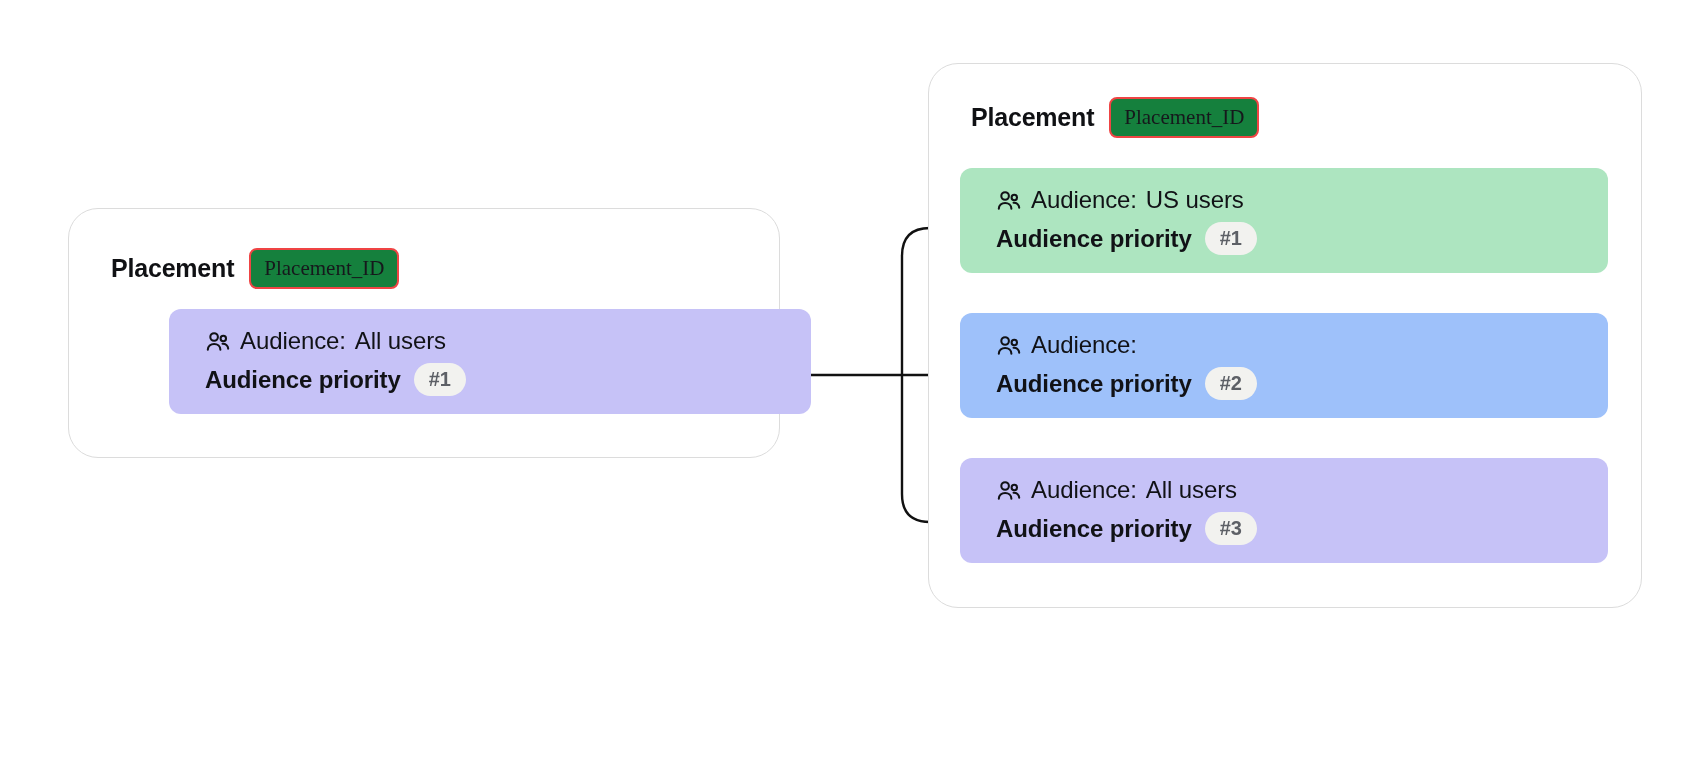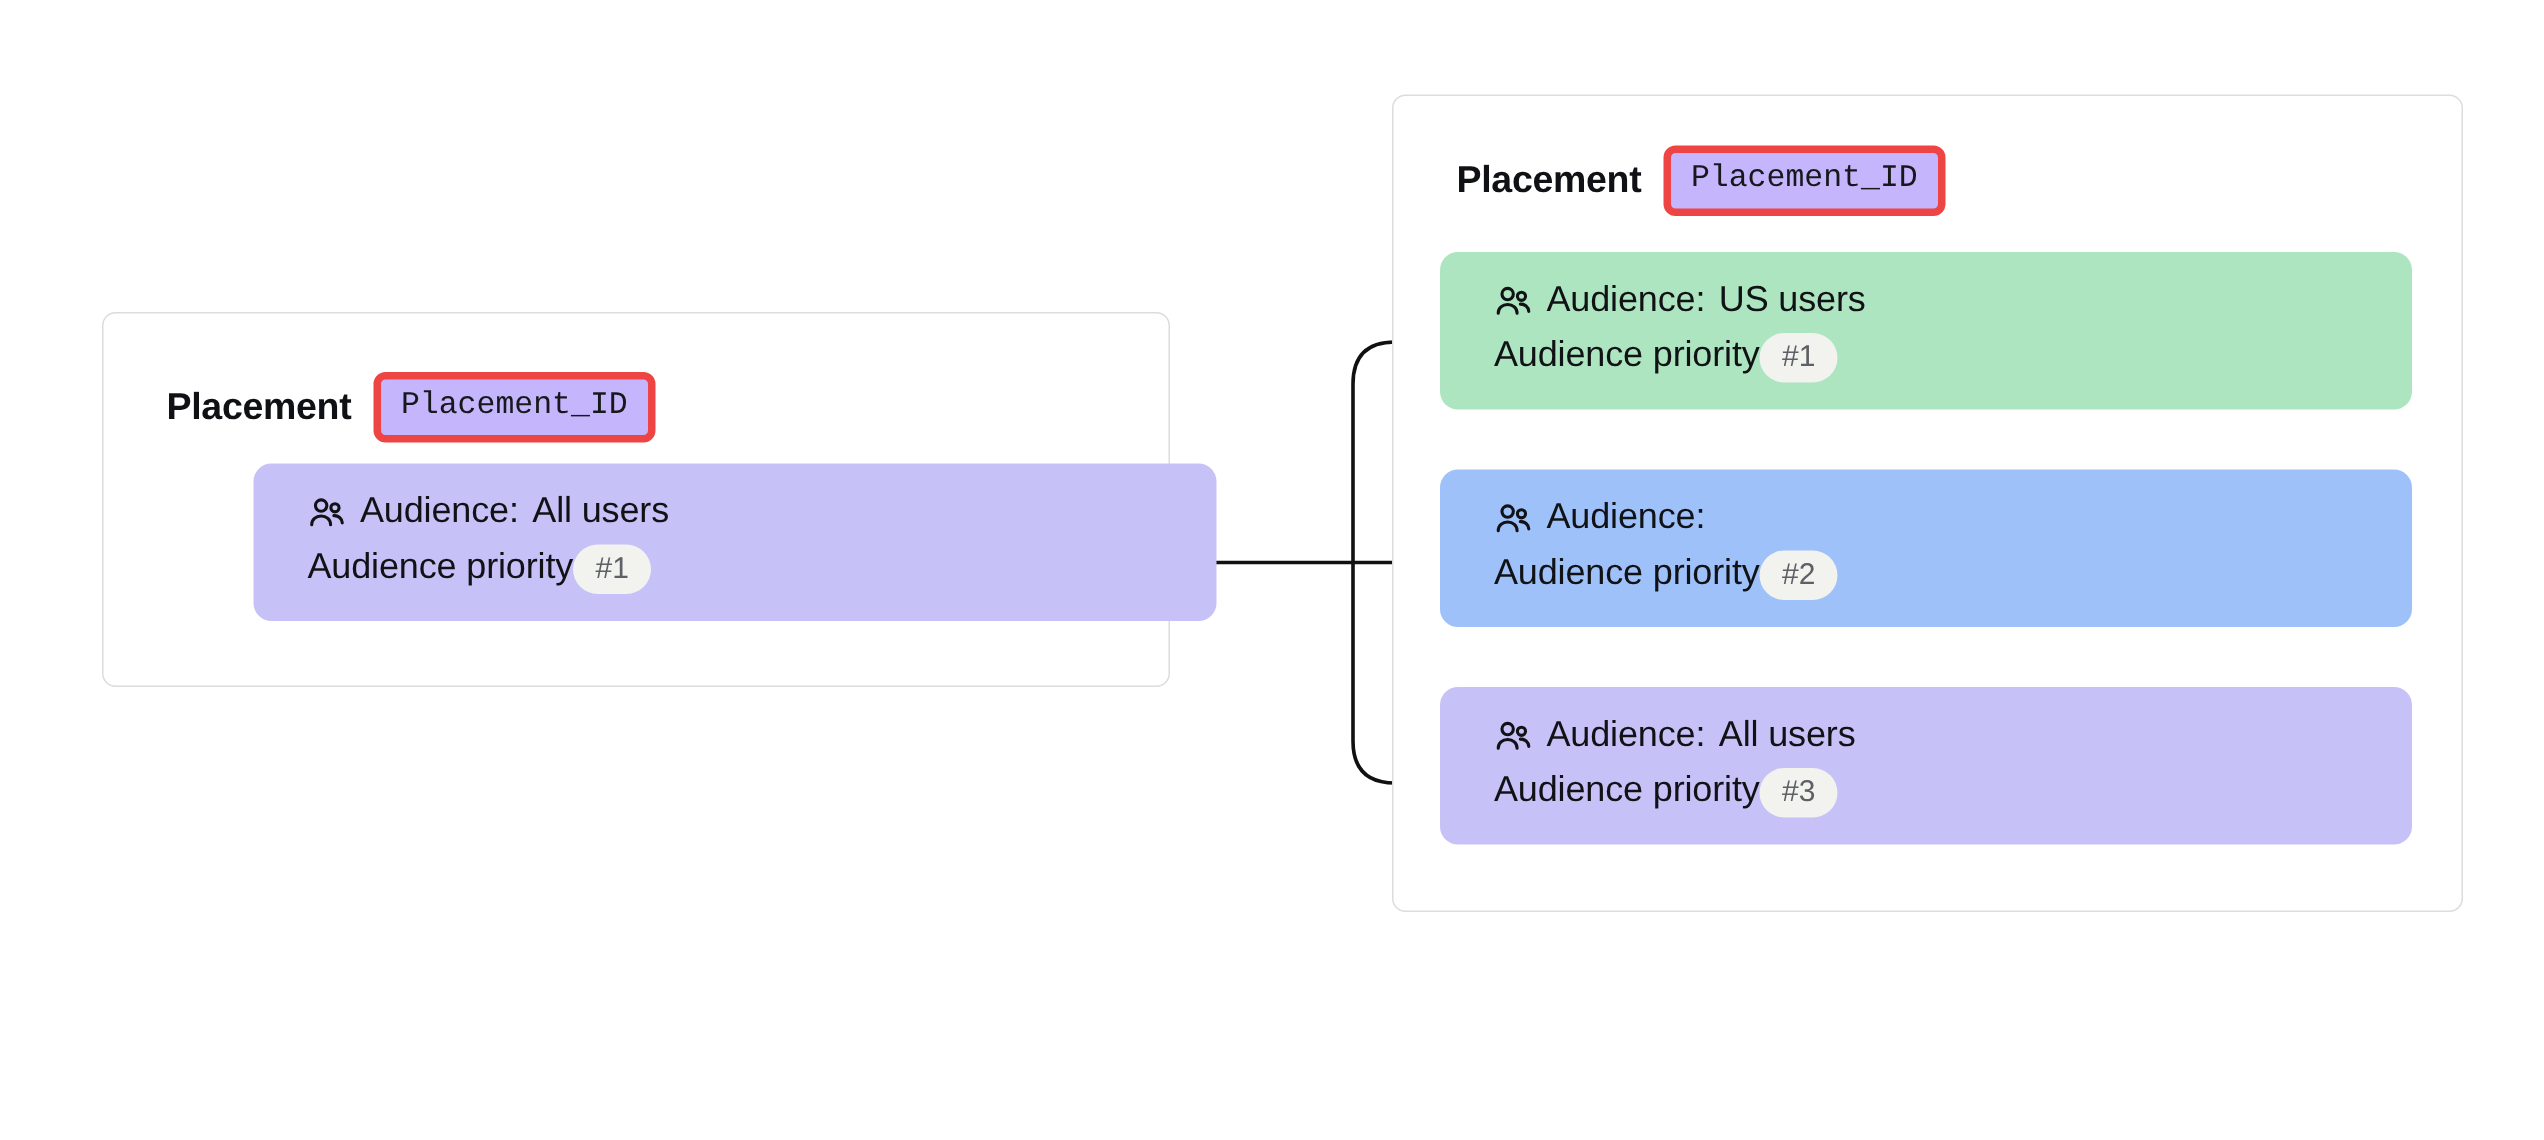--- a/index.html
+++ b/index.html
@@ -32,21 +32,21 @@
     letter-spacing: -0.3px;
     line-height: 1.2;
   }
 
   
   .placement-card {
     position: absolute;
     box-sizing: border-box;
     background: #ffffff;
     border: 1.5px solid #dcdcdc;
-    border-radius: 9px;
+    border-radius: 30px;
   }
   .card-left {
     left: 68px;
     top: 208px;
     width: 712px;
     height: 250px;
   }
   .card-right {
     left: 928px;
     top: 63px;
@@ -66,25 +66,25 @@
   .card-header-label {
     font-size: 25px;
     font-weight: 700;
     color: #101114;
     letter-spacing: -0.2px;
     white-space: nowrap;
   }
 
   .id-badge {
     box-sizing: border-box;
-    font-family: Liberation Mono, monospace;
+    font-family: Liberation Serif, serif;
     font-size: 21px;
     color: #16181c;
-    background: #c4b5fd;
-    border: 5px solid #ef4444;
+    background: #15803d;
+    border: 2px solid #ef4444;
     border-radius: 8px;
     padding: 6px 13px 7px;
     line-height: 1.15;
     white-space: nowrap;
   }
 
   
   .audience-row {
     position: absolute;
     box-sizing: border-box;
@@ -109,27 +109,29 @@
     width: 26px;
     height: 26px;
     flex: 0 0 26px;
     position: relative;
     top: 1px;
   }
   .users-icon svg { display: block; width: 26px; height: 26px; }
 
   .priority-line {
     display: flex;
-    align-items: flex-start;
+    align-items: center;
+    gap: 13px;
     margin-top: 8px;
     font-size: 24px;
     color: #111216;
     letter-spacing: -0.1px;
     white-space: nowrap;
     line-height: 1.22;
+    font-weight: bold;
   }
   .priority-badge {
     box-sizing: border-box;
     background: #f2f2ef;
     color: #5d6066;
     font-size: 20px;
     border-radius: 999px;
     padding: 4px 15px 5px;
     line-height: 1.2;
   }

